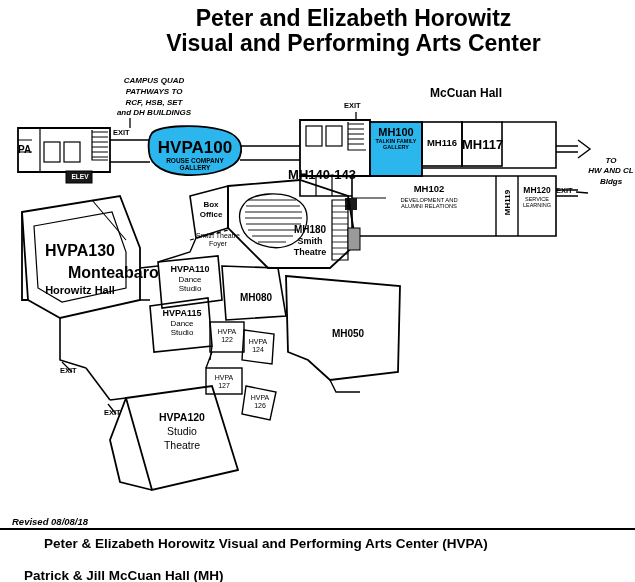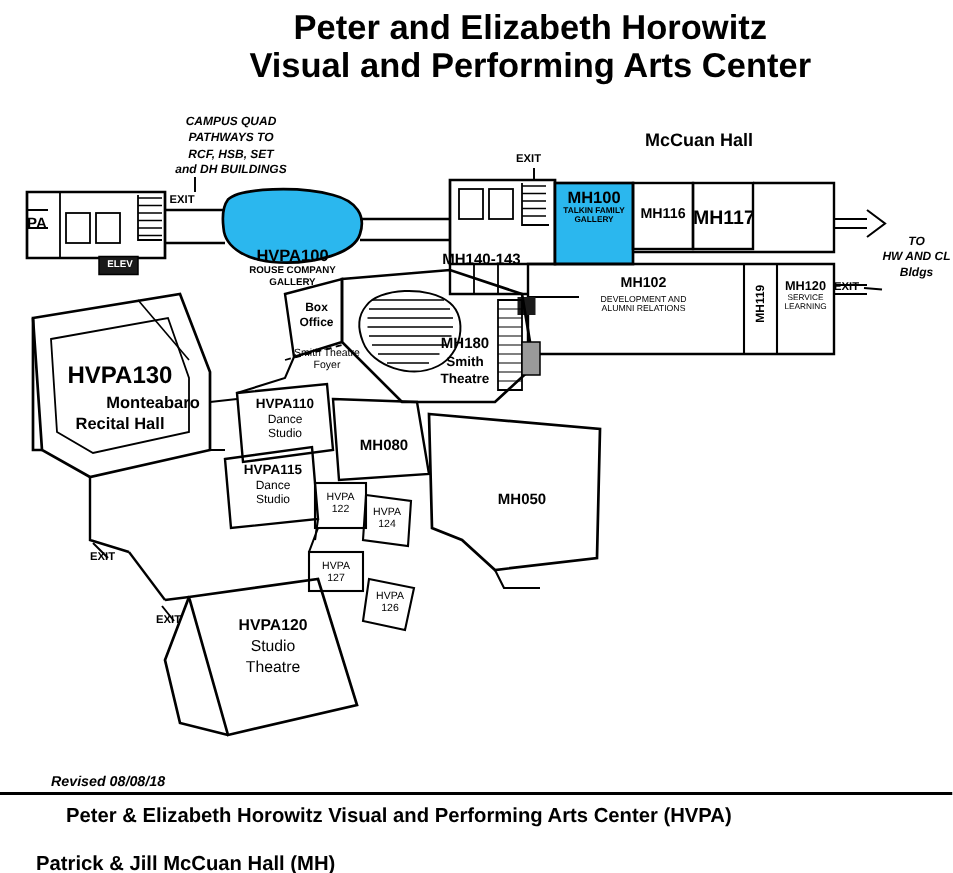--- a/index.html
+++ b/index.html
@@ -15,21 +15,21 @@
   .txt{position:absolute;}
   .ttl{
     text-align:center;font-weight:bold;line-height:1.1;padding-left:36px;
   }
   .title-line{display:block;}
   #title{left:0;top:6px;width:635px;font-size:23px;letter-spacing:0px;}
   .lbl{font-size:8.5px;text-align:center;line-height:1.12;font-weight:bold;}
   .lbl-plain{font-size:8.5px;text-align:center;line-height:1.12;}
   .italic{font-style:italic;}
   #revised{
-    position:absolute;left:34px;top:516px;font-size:9.5px;
+    position:absolute;left:12px;top:516px;font-size:9.5px;
     font-style:italic;font-weight:bold;
   }
   #footer{
     position:absolute;left:0;top:528px;width:635px;height:54px;
     border-top:2.5px solid #000;
   }
   #footer .f1,#footer .f2{
     position:absolute;left:24px;font-size:13.5px;font-weight:bold;
   }
   #footer .f1{top:6px;margin-left:20px;}
@@ -170,21 +170,21 @@
 <div class="txt" style="left:344px;top:101px;font-size:7.5px;font-weight:bold;">EXIT</div>
 <div class="txt" style="left:556px;top:186px;font-size:7.5px;font-weight:bold;">EXIT</div>
 <div class="txt" style="left:60px;top:366px;font-size:7.5px;font-weight:bold;">EXIT</div>
 <div class="txt" style="left:104px;top:408px;font-size:7.5px;font-weight:bold;">EXIT</div>
 
 <div class="txt" style="left:68px;top:173px;width:24px;font-size:6.5px;font-weight:bold;color:#fff;text-align:center;">ELEV</div>
 
 <div class="txt" style="left:18px;top:144px;font-size:10px;font-weight:bold;">PA</div>
 
 <div class="txt lbl" style="left:146px;top:138px;width:98px;">
-  <div style="font-size:11px;margin-top:27px;">HVPA100</div>
+  <div style="font-size:17px;">HVPA100</div>
   <div style="font-size:6.5px;">ROUSE COMPANY</div>
   <div style="font-size:6.5px;">GALLERY</div>
 </div>
 
 <div class="txt lbl" style="left:370px;top:126px;width:52px;">
   <div style="font-size:11px;">MH100</div>
   <div style="font-size:5.5px;">TALKIN FAMILY</div>
   <div style="font-size:5.5px;">GALLERY</div>
 </div>
 
@@ -198,26 +198,26 @@
 </div>
 
 <div class="txt" style="left:485px;top:198px;width:44px;font-size:8px;font-weight:bold;text-align:center;transform:rotate(-90deg);transform-origin:50% 50%;">MH119</div>
 
 <div class="txt lbl" style="left:518px;top:186px;width:38px;">
   <div style="font-size:8.5px;">MH120</div>
   <div style="font-size:5.5px;font-weight:normal;">SERVICE</div>
   <div style="font-size:5.5px;font-weight:normal;">LEARNING</div>
 </div>
 
-<div class="txt lbl" style="left:286px;top:168px;width:70px;font-size:10px;">MH140-143</div>
+<div class="txt lbl" style="left:286px;top:168px;width:70px;font-size:13px;text-align:right;">MH140-143</div>
 
 <div class="txt lbl" style="left:24px;top:240px;width:112px;line-height:1.35;">
   <div style="font-size:16px;">HVPA130</div>
-  <div style="font-size:11px;padding-left:44px;">Monteabaro</div>
-  <div style="font-size:11px;">Recital Hall</div>
+  <div style="font-size:16px;padding-left:44px;">Monteabaro</div>
+  <div style="font-size:11px;">Horowitz Hall</div>
 </div>
 
 <div class="txt lbl" style="left:160px;top:264px;width:60px;line-height:1.2;">
   <div style="font-size:9px;">HVPA110</div>
   <div style="font-size:8px;font-weight:normal;">Dance</div>
   <div style="font-size:8px;font-weight:normal;">Studio</div>
 </div>
 
 <div class="txt lbl" style="left:152px;top:308px;width:60px;line-height:1.2;">
   <div style="font-size:9px;">HVPA115</div>

